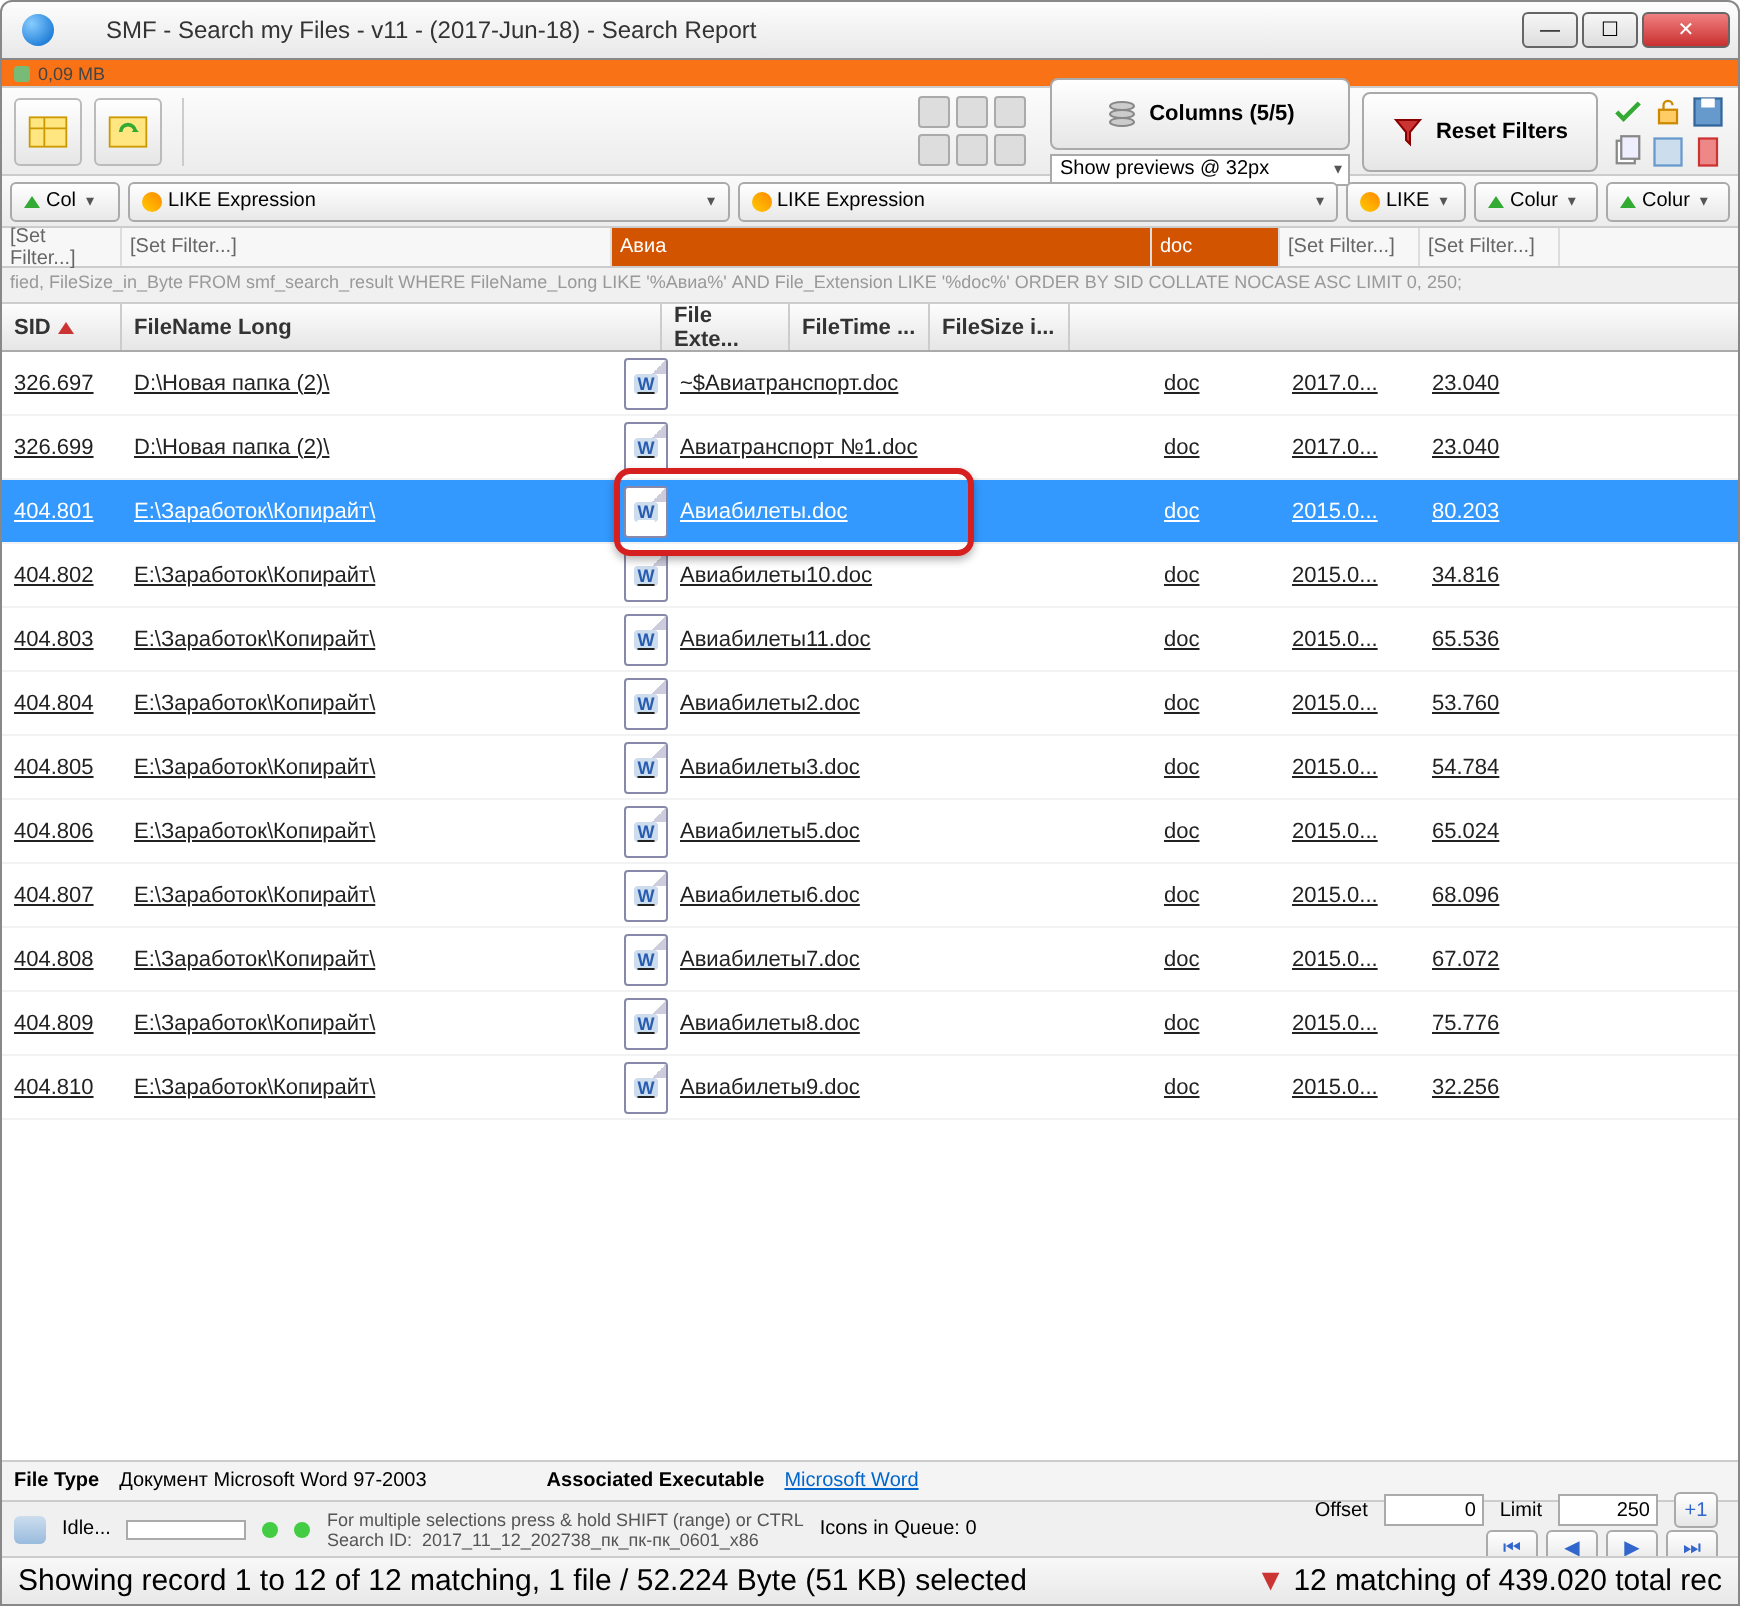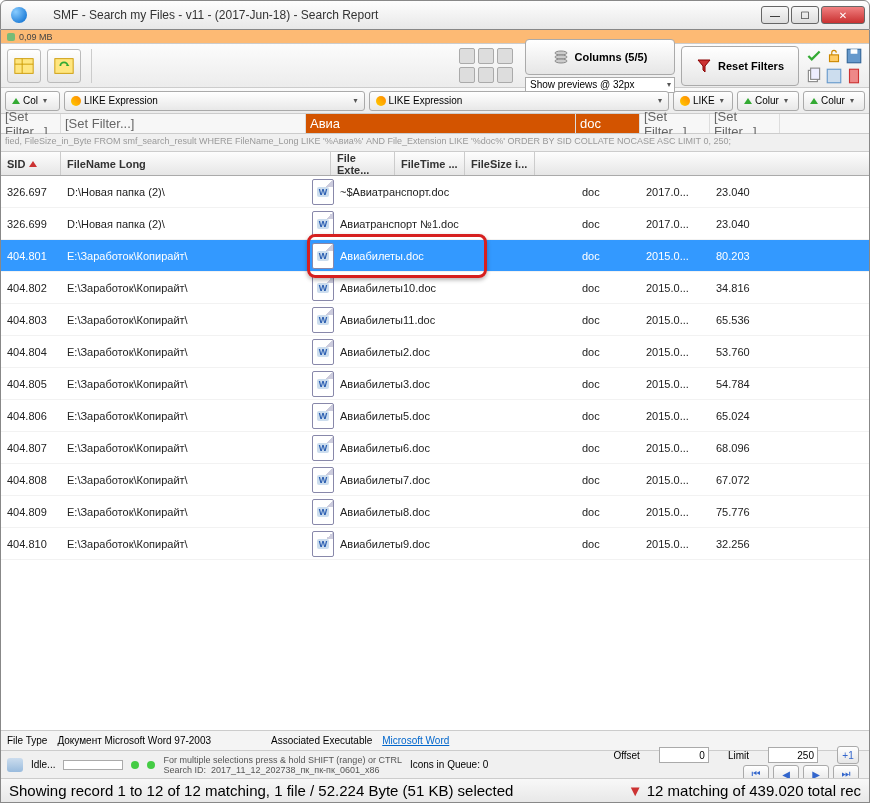--- a/index.html
+++ b/index.html
@@ -10,21 +10,21 @@
 .titlebar .app-icon { width: 16px; height: 16px; margin: 0 6px; background: radial-gradient(circle at 30% 30%, #8cf, #06c); border-radius: 50%; }
 .titlebar .title { font-size: 12px; color: #333; flex: 1; }
 .winbtns { display: flex; gap: 0; }
 .winbtn { width: 28px; height: 18px; border: 1px solid #666; border-radius: 3px; margin-left: 2px; background: linear-gradient(#f7f7f7,#ddd); display: flex; align-items: center; justify-content: center; font-size: 10px; }
 .winbtn.close { background: linear-gradient(#f08080,#c93030); color:#fff; width: 44px; }
 
 
 .window { border: 1px solid #888; border-top: none; height: 773px; background: #f4f4f4; display: flex; flex-direction: column; }
 
 
-.mem-bar { height: 14px; background: #fdba74; border-bottom: 1px solid #ccc; font-size: 9px; color: #444; padding-left: 6px; display:flex; align-items:center; gap:4px;}
+.mem-bar { height: 14px; background: #f97316; border-bottom: 1px solid #ccc; font-size: 9px; color: #444; padding-left: 6px; display:flex; align-items:center; gap:4px;}
 .mem-bar .chip{width:8px;height:8px;background:#7b7;border-radius:2px;}
 .toolbar1 { height: 44px; background: linear-gradient(#fcfcfc,#ececec); border-bottom: 1px solid #ccc; display:flex; align-items:center; padding: 0 6px; gap:6px;}
 .tbicon { width: 34px; height: 34px; border:1px solid #bbb; border-radius:3px; background:linear-gradient(#fff,#e6e6e6); display:flex; align-items:center; justify-content:center; position:relative;}
 .tbicon svg{width:22px;height:22px;}
 .sep{width:1px;height:34px;background:#ccc;margin:0 4px;}
 .small-icons{display:flex;gap:3px;flex-wrap:wrap;width:60px;}
 .sicon{width:16px;height:16px;background:#ddd;border:1px solid #aaa;border-radius:2px;}
 .btn-big{height:36px;border:1px solid #aaa;border-radius:4px;background:linear-gradient(#fff,#e6e6e6);display:flex;align-items:center;justify-content:center;font-size:11px;font-weight:bold;padding:0 14px;gap:6px;}
 .preview-row{display:flex;flex-direction:column;gap:2px;}
 .preview-sel{height:16px;border:1px solid #aaa;background:#fff;font-size:10px;padding:0 14px 0 4px;display:flex;align-items:center;position:relative;min-width:150px;}
@@ -33,54 +33,54 @@
 .ricon{width:18px;height:18px;}
 
 
 .filter-row{height:26px;background:linear-gradient(#fafafa,#ececec);border-bottom:1px solid #ccc;display:flex;align-items:center;padding:0 4px;gap:4px;}
 .filter-btn{height:20px;border:1px solid #aaa;border-radius:3px;background:linear-gradient(#fff,#e8e8e8);display:flex;align-items:center;font-size:10px;padding:0 6px;gap:3px;position:relative;}
 .filter-btn .arrow-up{width:0;height:0;border-left:4px solid transparent;border-right:4px solid transparent;border-bottom:6px solid #3a3;}
 .filter-btn .dd{font-size:8px;color:#555;margin-left:2px;}
 .filter-btn.wide{flex:1;}
 .filter-btn .wand{width:10px;height:10px;background:linear-gradient(45deg,#fc0,#f80);border-radius:50%;}
 
-.setfilter-row{height:20px;background:#f7f7f7;border-bottom:1px solid #ccc;display:flex;font-size:13px;}
+.setfilter-row{height:20px;background:#f7f7f7;border-bottom:1px solid #ccc;display:flex;font-size:10px;}
 .setfilter-cell{border-right:1px solid #ddd;padding:2px 4px;color:#666;display:flex;align-items:center;}
 .setfilter-cell.orange{background:#d35400;color:#fff;}
 
 .sql-row{height:18px;background:#f0f0f0;border-bottom:1px solid #ccc;font-size:9px;color:#999;padding:2px 4px;white-space:nowrap;overflow:hidden;}
 
 
 .thead{height:24px;background:linear-gradient(#fdfdfd,#e6e6e6);border-bottom:1px solid #aaa;display:flex;font-size:11px;font-weight:bold;color:#333;}
 .th{border-right:1px solid #ccc;padding:4px 6px;display:flex;align-items:center;gap:4px;}
 .th .sort-arrow{width:0;height:0;border-left:4px solid transparent;border-right:4px solid transparent;border-bottom:6px solid #c33;}
 
 
 .c-sid{width:60px;}
 .c-path{width:245px;}
 .c-name{width:270px;}
 .c-ext{width:64px;}
 .c-time{width:70px;}
 .c-size{width:70px;}
 
 
 .tbody{flex:1;background:#fff;overflow:hidden;position:relative;}
-.tr{height:32px;display:flex;font-size:11px;color:#222;border-bottom:1px solid #f2f2f2;align-items:center;}
+.tr{height:32px;display:flex;font-size:11px;color:#222;border-bottom:1px solid #f2f2f2;align-items:center;text-decoration:underline;}
 .tr .td{padding:0 6px;display:flex;align-items:center;gap:6px;}
 .tr.selected{background:#3399ff;color:#fff;}
 .doc-icon{width:22px;height:26px;background:#fff;border:1px solid #88a;border-radius:2px;position:relative;display:flex;align-items:center;justify-content:center;}
 .doc-icon::before{content:"";position:absolute;top:0;right:0;width:7px;height:7px;background:linear-gradient(135deg,transparent 50%,#ccd 50%);}
 .doc-icon .w{font-size:9px;font-weight:bold;color:#2a5db0;background:#cde;padding:0 2px;border-radius:2px;}
 
 
 .red-callout{position:absolute;border:3px solid #d62020;border-radius:8px;pointer-events:none;box-shadow:0 2px 4px rgba(0,0,0,0.3);}
 
 
 .info-bar{height:20px;background:#f4f4f4;border-top:1px solid #ccc;display:flex;font-size:10px;align-items:center;padding:0 6px;gap:10px;}
-.info-bar .lbl{font-weight:normal;}
+.info-bar .lbl{font-weight:bold;}
 .info-bar a{color:#06c;text-decoration:underline;}
 .status-bar{height:28px;background:#f0f0f0;border-top:1px solid #ccc;display:flex;font-size:10px;align-items:center;padding:0 6px;gap:8px;}
 .db-icon{width:16px;height:14px;background:linear-gradient(#cde,#9bd);border-radius:3px;}
 .prog{flex:0 0 60px;height:10px;border:1px solid #aaa;background:#fff;}
 .dot{width:8px;height:8px;border-radius:50%;}
 .dot.green{background:#4c4;}
 .nav-group{display:flex;gap:4px;margin-left:auto;}
 .navbtn{width:26px;height:18px;border:1px solid #aaa;border-radius:3px;background:linear-gradient(#fff,#e6e6e6);display:flex;align-items:center;justify-content:center;font-size:10px;color:#36c;}
 .num-input{width:50px;height:16px;border:1px solid #aaa;font-size:10px;padding:0 3px;text-align:right;}
 
@@ -434,21 +434,21 @@
     <span class="dot green"></span>
     <span class="dot green"></span>
     <div style="display:flex;flex-direction:column;font-size:9px;color:#555;">
       <span>For multiple selections press &amp; hold SHIFT (range) or CTRL</span>
       <span><span>Search ID:</span>&nbsp;&nbsp;<span>2017_11_12_202738_пк_пк-пк_0601_x86</span></span>
     </div>
     <span style=""><span>Icons in Queue:</span>&nbsp;<span>0</span></span>
 
     <div class="nav-group">
       <div style="display:flex;flex-direction:column;gap:1px;align-items:flex-end;margin-right:4px;">
-        <div style="display:flex;gap:19px;align-items:center;">
+        <div style="display:flex;gap:8px;align-items:center;">
           <span>Offset</span>
           <input class="num-input" value="0" style="">
           <span>Limit</span>
           <input class="num-input" value="250" style="">
           <div class="navbtn" style="width:22px">
               <span>+1</span>
             </div>
         </div>
         <div style="display:flex;gap:4px;">
           <div class="navbtn">⏮</div>

